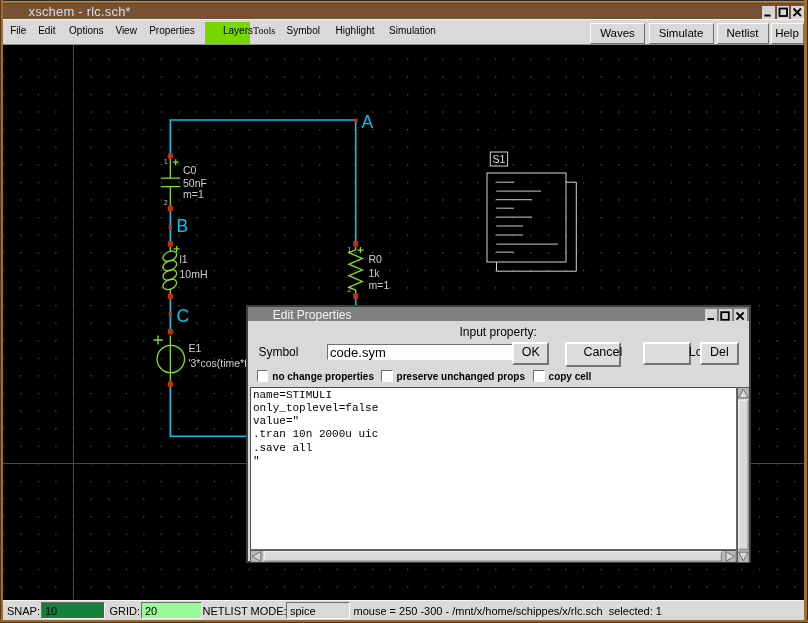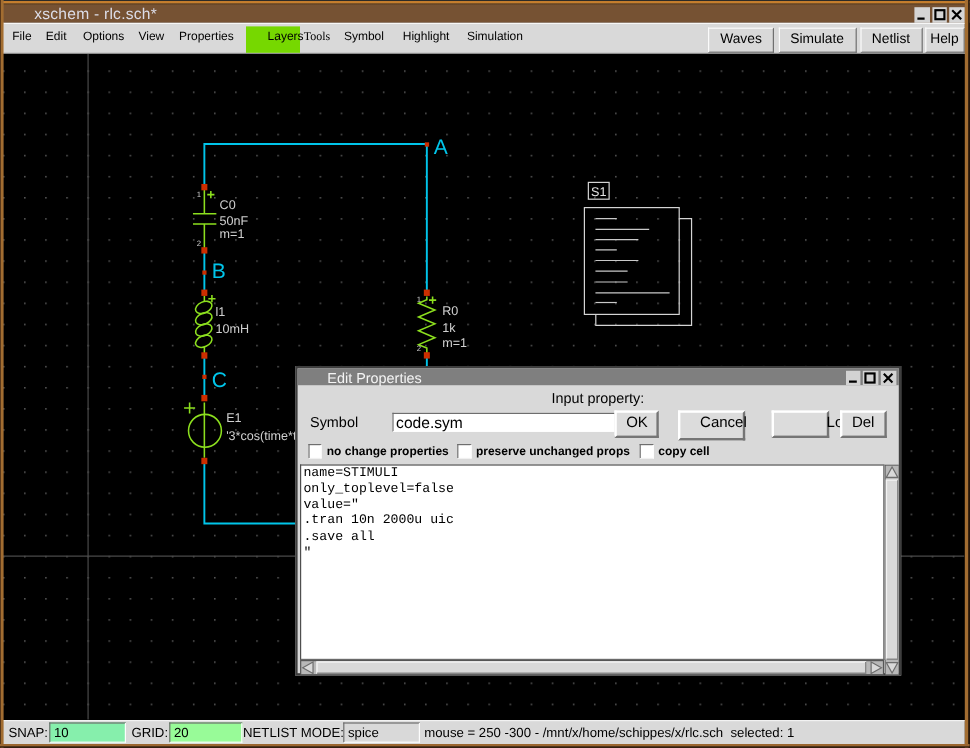--- a/index.html
+++ b/index.html
@@ -162,21 +162,21 @@
     <path d="M496.2 235 H523"></path>
     <path d="M496.2 244.1 H558"></path>
     <path d="M496.2 252.1 H514"></path>
   </g>
   <text x="492.5" y="163.3" fill="#e4e4e4" font-size="10.5" font-family="Liberation Sans">S1</text>
 </svg>
 </div>
 
 <div class="abs" id="status">
   <div class="st" style="left:5px;">SNAP:</div>
-  <div class="sentry" style="left:39px;width:63.5px;background:#86efac;">10</div>
+  <div class="sentry" style="left:39px;width:63.5px;background:#15803d;">10</div>
   <div class="st" style="left:107.5px;">GRID:</div>
   <div class="sentry" style="left:139px;width:61px;background:#98fb98;">20</div>
   <div class="st" style="left:200.5px;">NETLIST MODE:</div>
   <div class="sentry" style="left:284px;width:63.5px;background:#d9d9d9;">spice</div>
   <div class="st" style="left:351.5px;">mouse = 250 -300 - /mnt/x/home/schippes/x/rlc.sch&nbsp; selected: 1</div>
 </div>
 
 <div class="abs" id="dlg">
   <div class="abs" id="dtitle">
     <div class="abs" id="dtitletext">Edit Properties</div>

